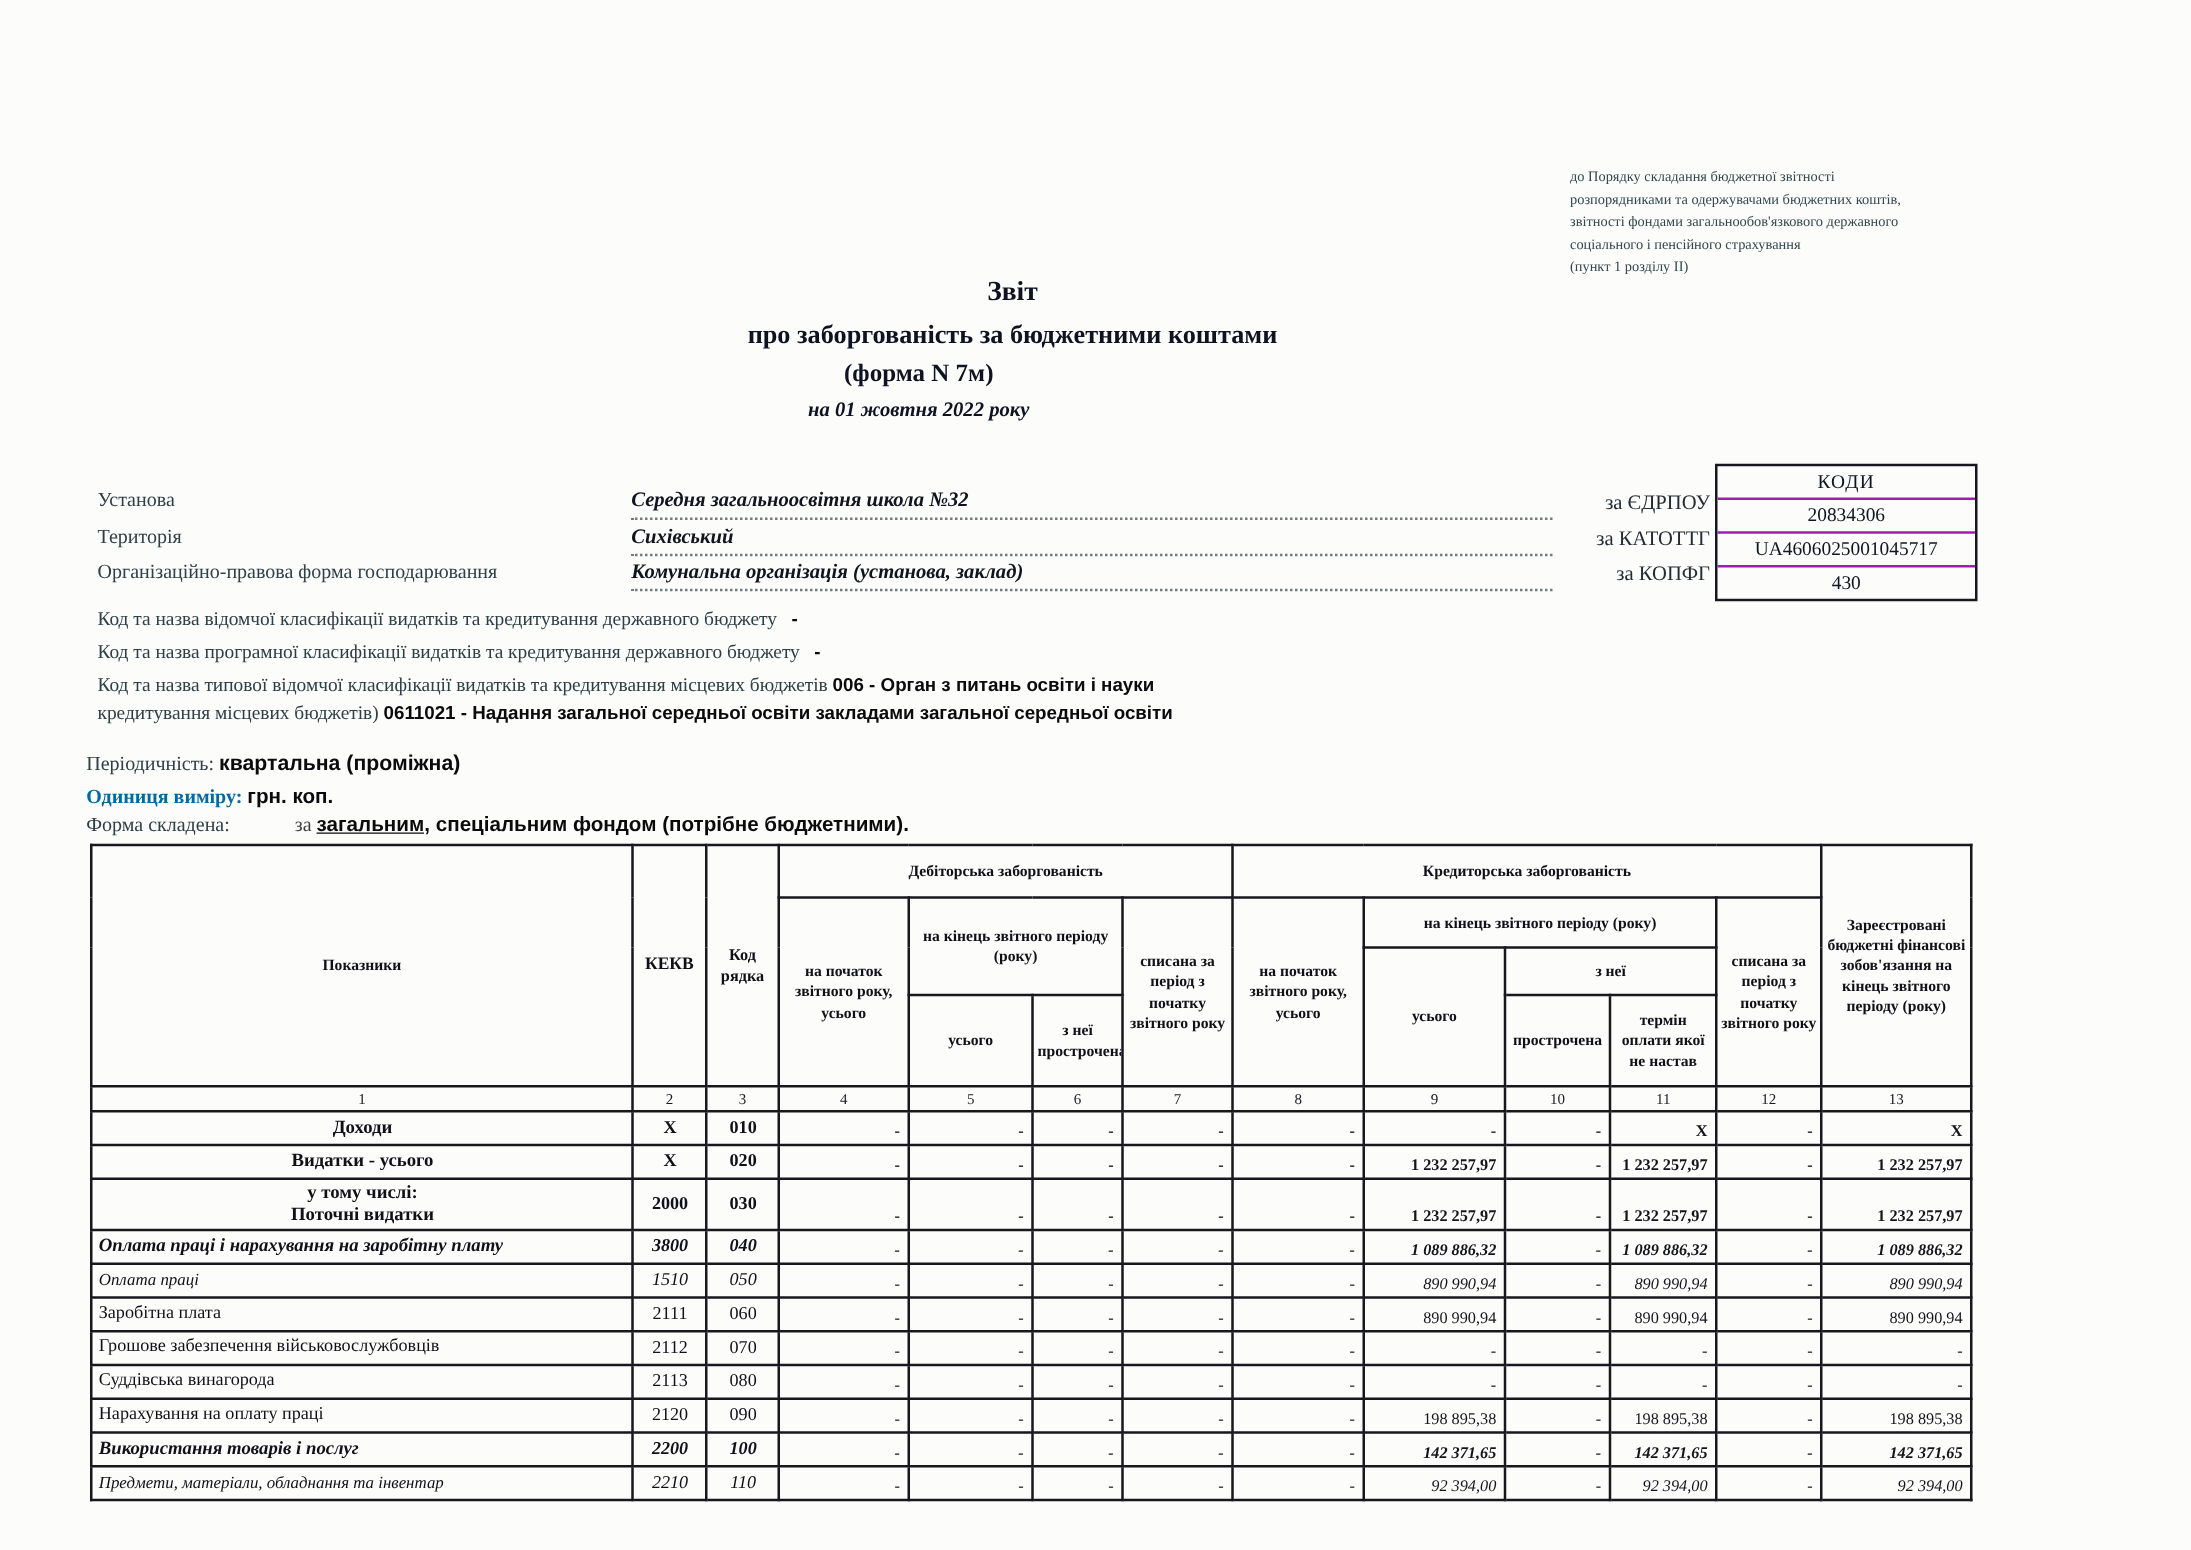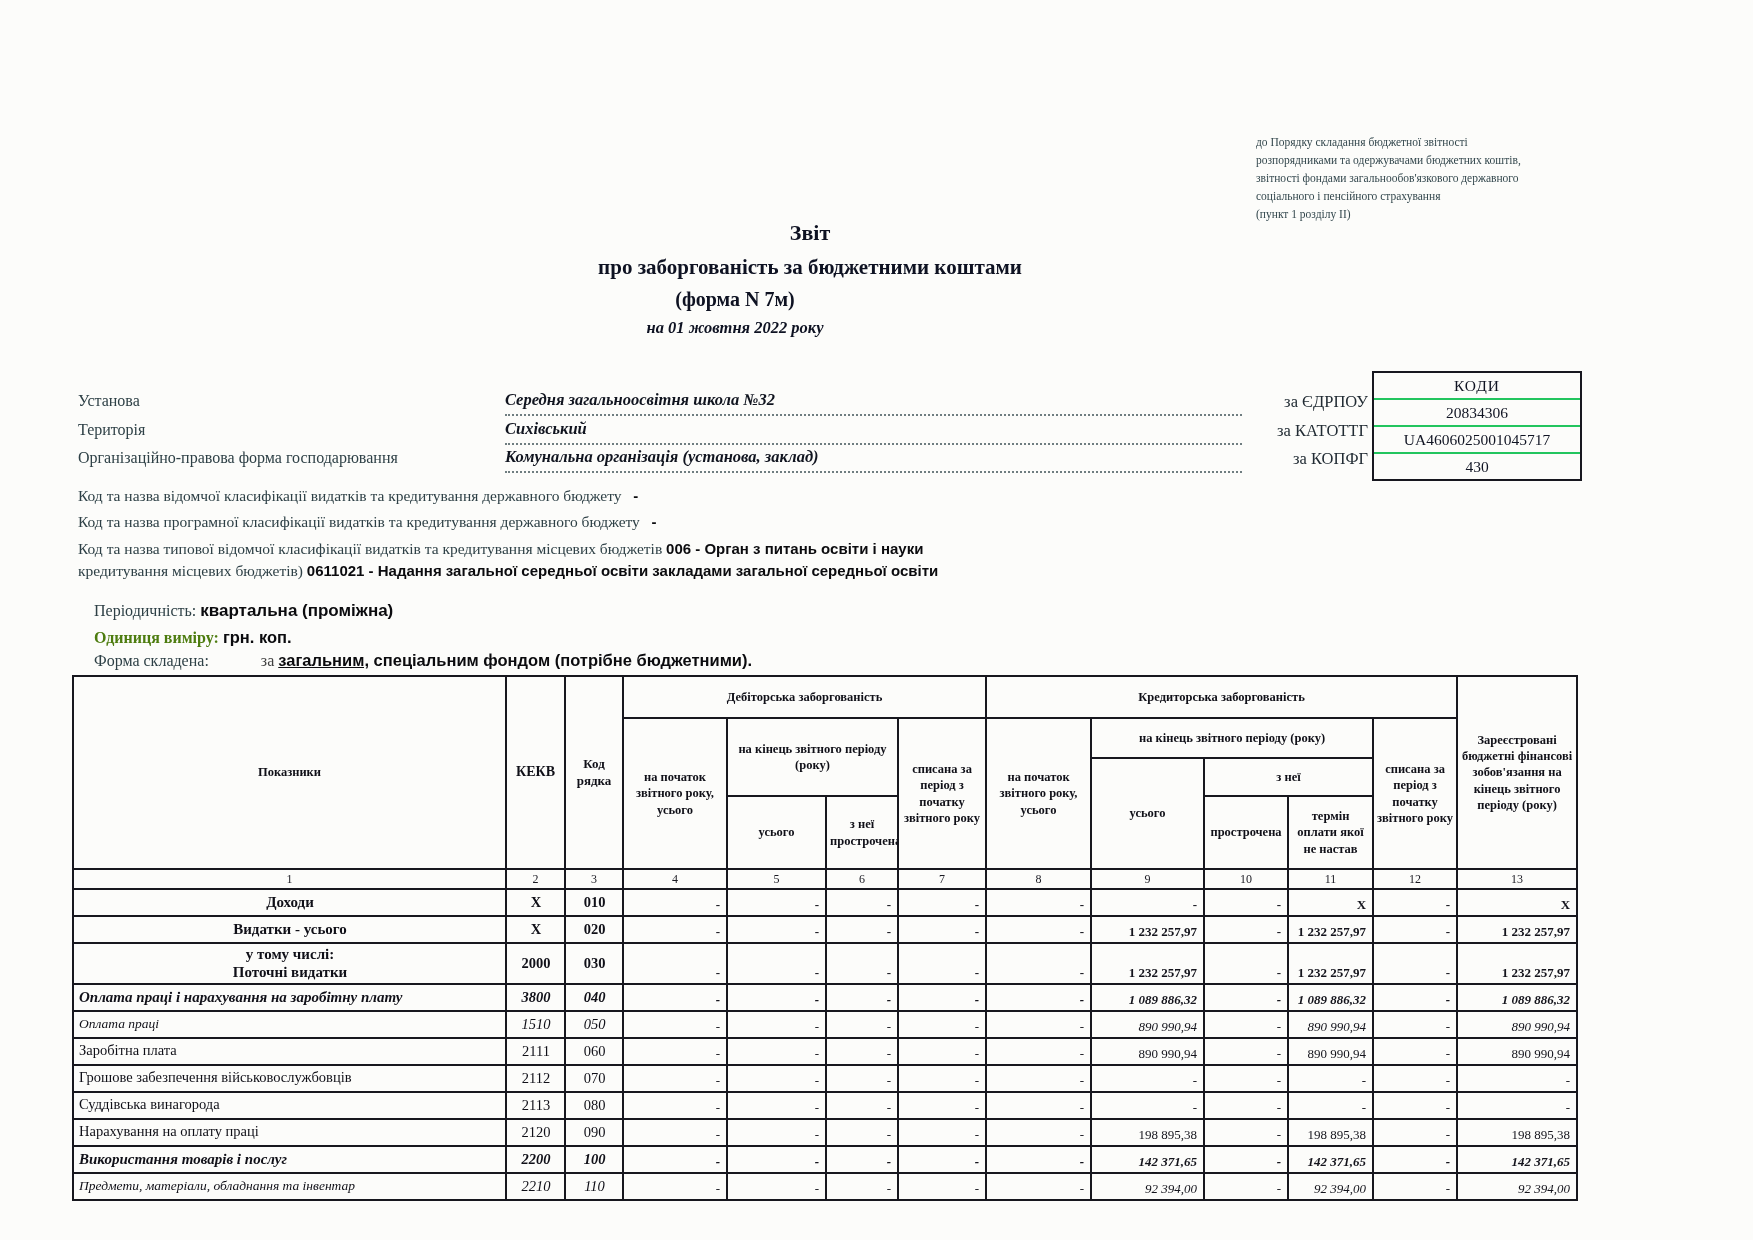--- a/index.html
+++ b/index.html
@@ -31,32 +31,32 @@
     position:absolute; left:427px; top:0; width:737px; height:24px;
     border-bottom:2px dotted #6f7d80;
     font-size:16.5px; font-weight:bold; font-style:italic; color:#10141f; white-space:nowrap;
   }
   .org-code-label { position:absolute; left:1104px; top:2px; width:186px; text-align:right; font-size:16.5px; color:#222c34; white-space:nowrap; }
 
   
   .codes-box { position:absolute; left:1372px; top:371px; width:206px; border:2px solid #17171f; background:transparent; }
   .codes-box .cb-row {
     height:25px; line-height:25px; text-align:center; font-size:15.5px; color:#101423;
-    border-top:2px solid #22c55e; white-space:nowrap; overflow:hidden;
+    border-top:2px solid #a21caf; white-space:nowrap; overflow:hidden;
   }
   .codes-box .cb-row:first-child { border-top:none; letter-spacing:1px; }
 
   
   .cls-line { position:absolute; left:78px; width:1480px; font-size:15.5px; color:#2e4046; white-space:nowrap; }
   .cls-line b { font-family:"Liberation Sans","DejaVu Sans",sans-serif; color:#0b0b0e; font-size:15px; }
 
   
-  .meta-line { position:absolute; left:94px; white-space:nowrap; font-size:16px; color:#2e4046; }
+  .meta-line { position:absolute; left:69px; white-space:nowrap; font-size:16px; color:#2e4046; }
   .meta-line .val { font-family:"Liberation Sans","DejaVu Sans",sans-serif; font-weight:bold; color:#0b0b0e; font-size:16.5px; }
-  .meta-line .lbl-bold { font-weight:bold; color:#4d7c0f; }
+  .meta-line .lbl-bold { font-weight:bold; color:#0369a1; }
   .meta-line .u { text-decoration:underline; }
 
   
   .report-table {
     position:absolute; left:72px; top:675px;
     border-collapse:collapse; table-layout:fixed; width:1504px;
     color:#101018;
   }
   .report-table th, .report-table td { border:2px solid #17171e; overflow:hidden; }
   .report-table thead th {

